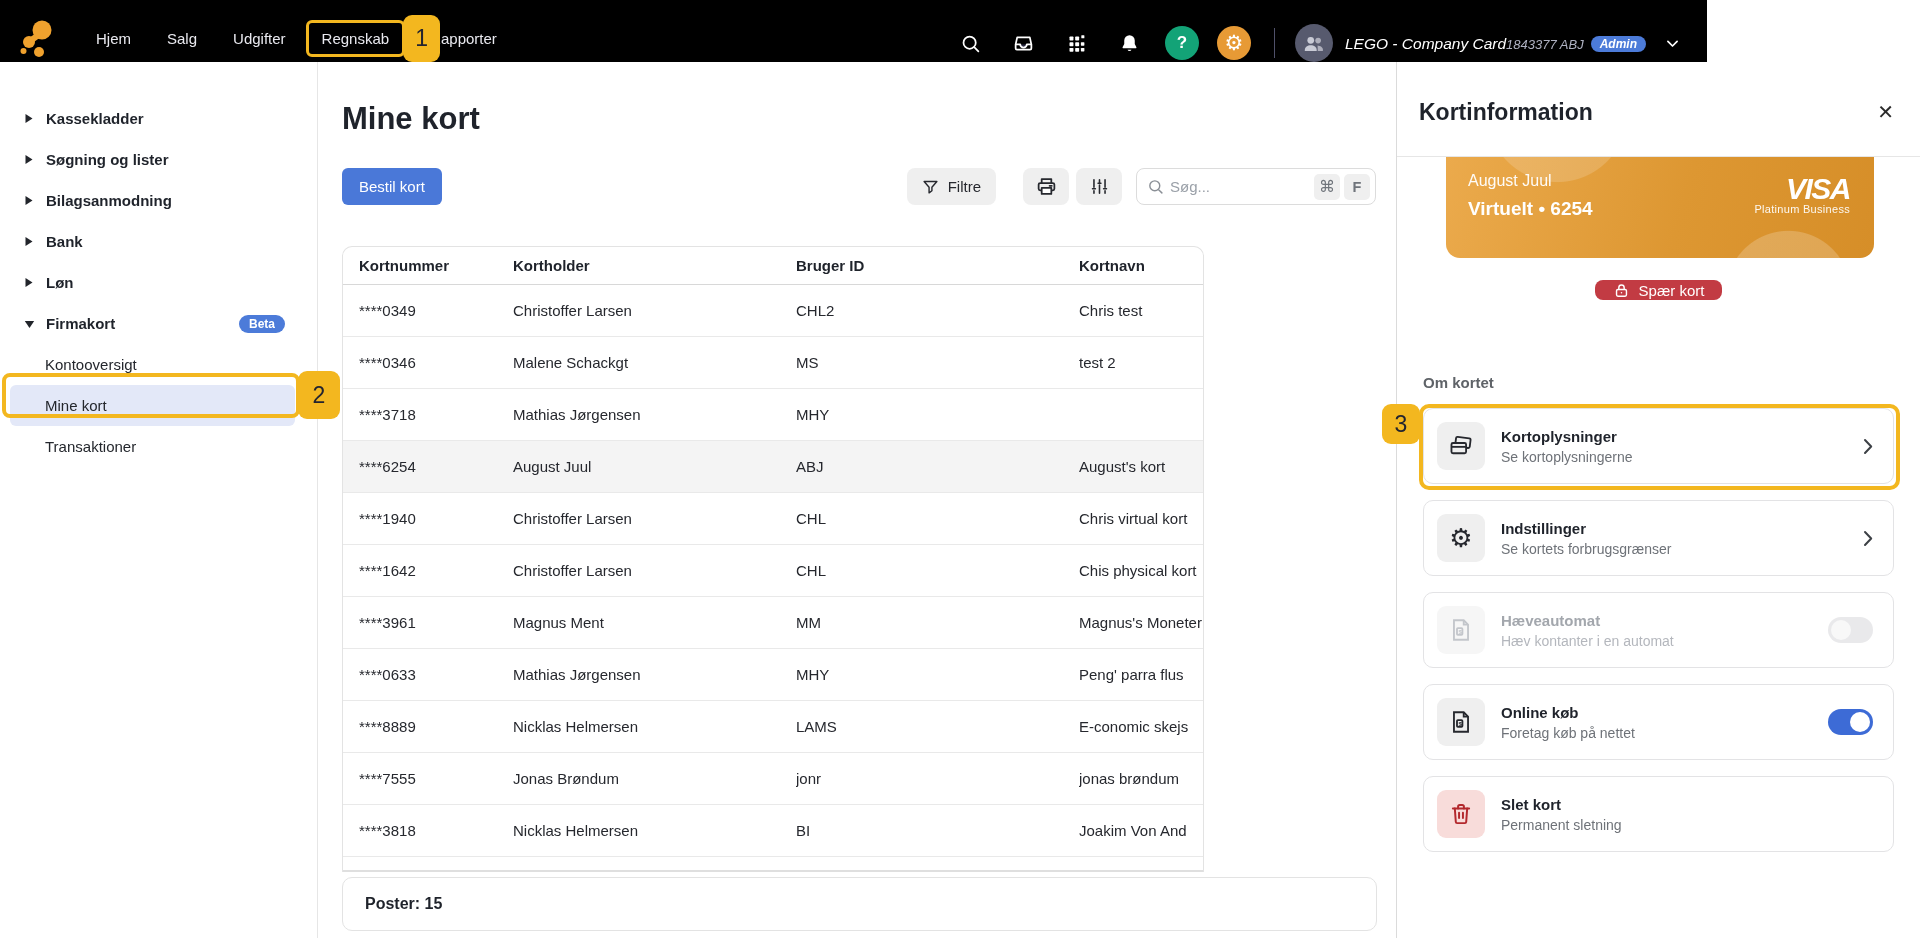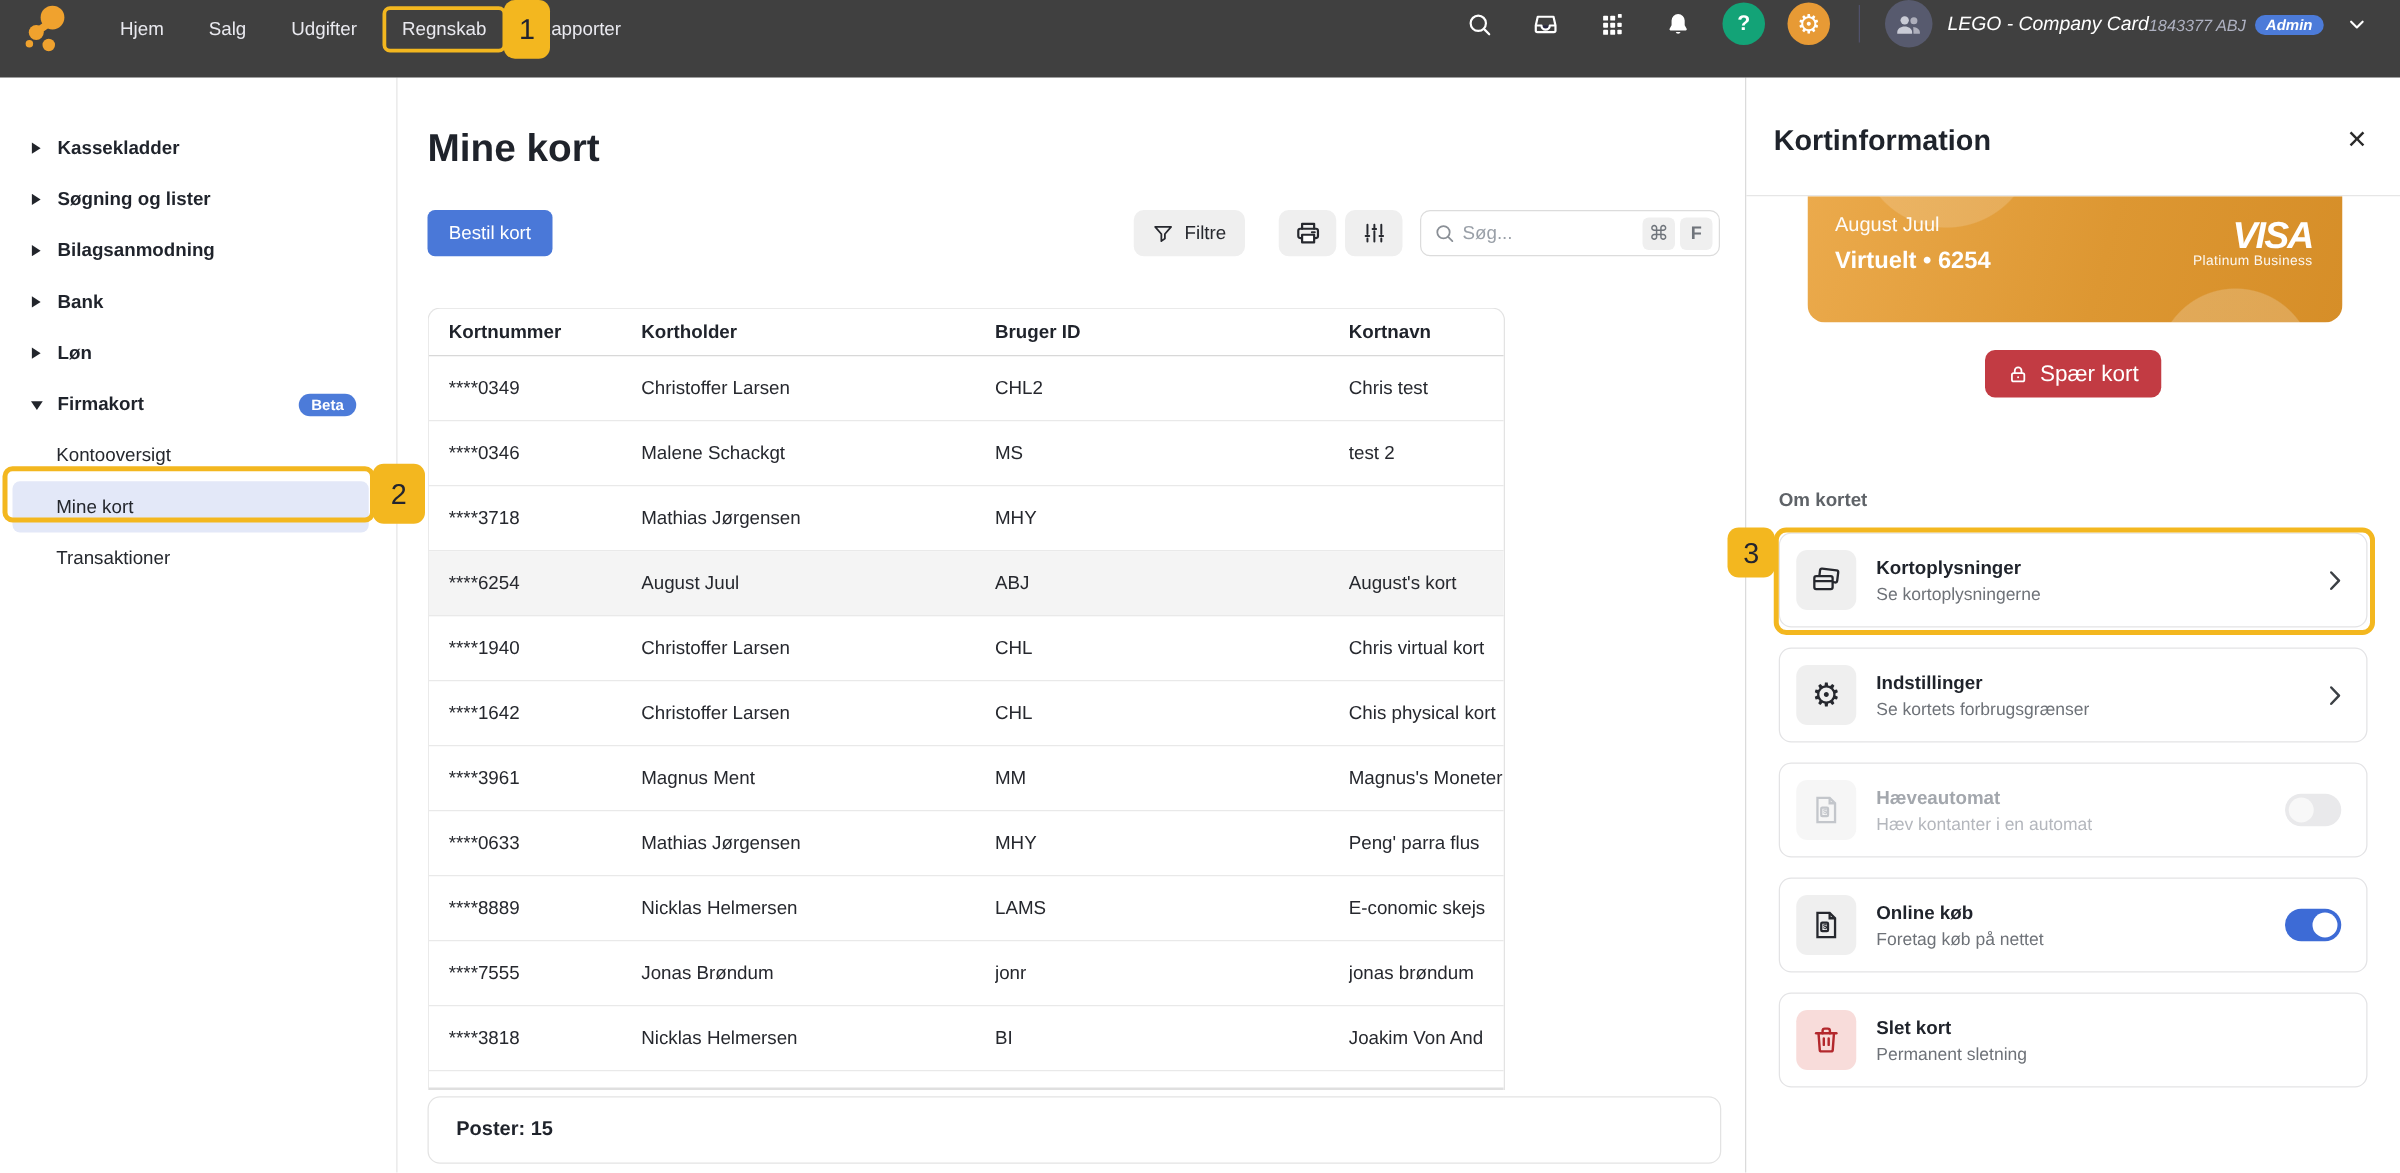--- a/index.html
+++ b/index.html
@@ -1,22 +1,22 @@
 <!DOCTYPE html>
 <html><head>
 <meta charset="utf-8">
 <title>Mine kort</title>
 <style>
   * { box-sizing: border-box; margin: 0; padding: 0; }
   html,body { width:1920px; height:938px; overflow:hidden; background:#fff;
     font-family:"Liberation Sans","DejaVu Sans",sans-serif; color:#1F232B; }
 
   
-  .navbar { position:absolute; top:0; left:0; width:1920px; height:62px;
-    background:#404040; display:flex; align-items:flex-start; z-index:10; }
+  .navbar { position:absolute; top:0; left:0; width:1707px; height:62px;
+    background:#000000; display:flex; align-items:flex-end; z-index:10; }
   .logo { width:46px; height:46px; margin-left:14px; flex:0 0 auto; }
   .nav-menu { display:flex; align-items:center; margin-left:18px; font-size:15px; color:#E9E9EF; }
   .nav-item { padding:10px 18px; cursor:pointer; white-space:nowrap; }
   .regnskab-box { border:3px solid #F3B71F; border-radius:6px; padding:7px 13px; margin:0 0 0 2px; }
   .step-badge { background:#F3B71F; color:#23242F; display:flex; align-items:center; justify-content:center;
     font-size:23px; border-radius:9px; }
   .badge-1 { width:37px; height:47px; margin-left:-2px; z-index:3; position:relative; }
   .nav-item.rapporter { margin-left:-12px; padding-left:2px; z-index:1; }
   .nav-right { margin-left:auto; display:flex; align-items:center; margin-right:26px; }
   .nav-icon { width:21px; height:21px; margin:0 16px; color:#fff; cursor:pointer; }
@@ -103,21 +103,21 @@
       radial-gradient(circle at 80% 135%, rgba(255,255,255,0.20) 0 62px, rgba(255,255,255,0) 63px),
       radial-gradient(circle at 26% -45%, rgba(255,255,255,0.16) 0 70px, rgba(255,255,255,0) 71px),
       linear-gradient(105deg, #EBAA4C 0%, #DD9732 55%, #D68E28 100%); }
   .vc-name { font-size:16px; opacity:0.96; margin-top:2px; }
   .vc-desc { font-size:19px; font-weight:700; margin-top:8px; }
   .vc-brand { position:absolute; right:24px; top:17px; text-align:right; }
   .vc-visa { font-style:italic; font-weight:700; font-size:30px; letter-spacing:-1.5px; line-height:29px; }
   .vc-tier { font-size:11px; opacity:0.93; letter-spacing:0.3px; }
   .freeze-row { display:flex; justify-content:center; margin-top:22px; }
   .btn-danger { display:flex; align-items:center; gap:9px; background:#C23B43; color:#fff;
-    font-size:18px; height:38px; padding:0 18px; border:none; border-radius:8px; cursor:pointer;
+    font-size:15px; height:20px; padding:0 18px; border:none; border-radius:8px; cursor:pointer;
     font-family:inherit; }
   .btn-danger svg { width:17px; height:17px; }
   .panel-body { padding:0 26px; }
   .psection-h { font-size:15px; font-weight:700; color:#5F6368; }
   .h-about { margin-top:74px; }
   .h-admin { margin-top:27px; }
   .pitem { display:flex; align-items:center; gap:16px; height:76px; border:1px solid #E3E3E5;
     border-radius:10px; padding:0 20px 0 13px; background:#fff; margin-top:16px; cursor:pointer;
     position:relative; }
   .pitem-icon { width:48px; height:48px; border-radius:9px; background:#EFEFEF; flex:0 0 auto;

